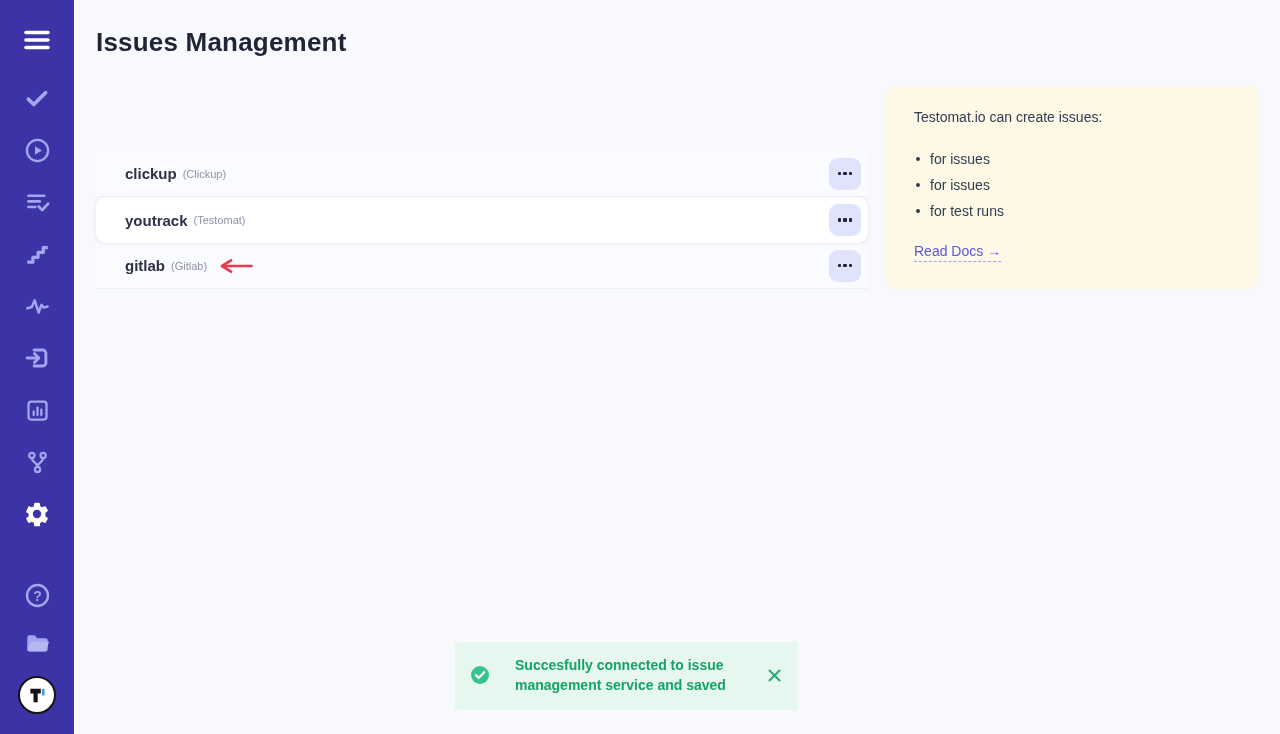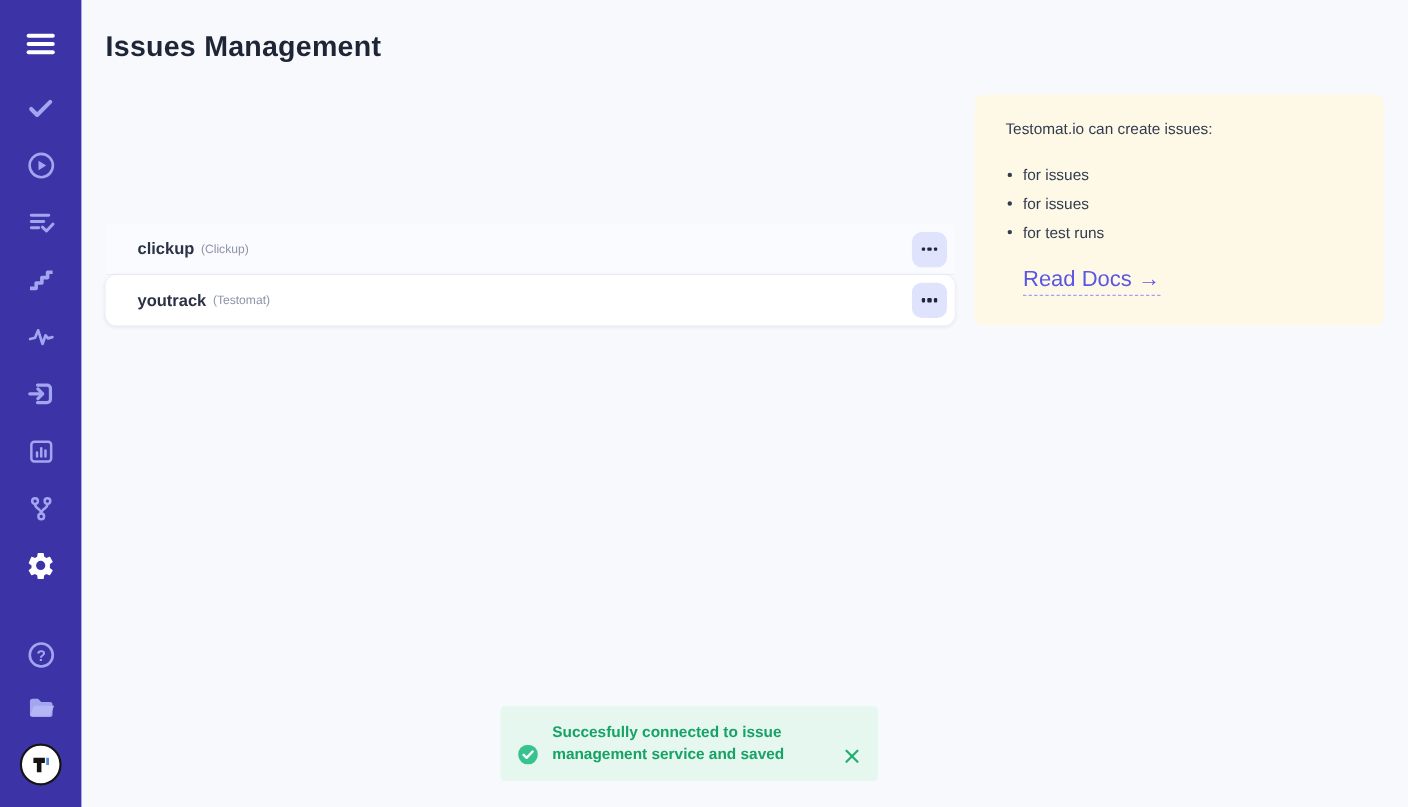--- a/index.html
+++ b/index.html
@@ -68,28 +68,28 @@
     padding:23px 28px 27px; color:#333b4f; font-size:14px;
   }
   .info-panel ul { list-style:none; margin-top:21px; }
   .info-panel li { line-height:26px; padding-left:16px; position:relative; }
   .info-panel li::before {
     content:""; position:absolute; left:2px; top:11px;
     width:4px; height:4px; border-radius:50%; background:#333b4f;
   }
   .read-docs {
     display:inline-block; margin-top:19px; color:#5b55e3; text-decoration:none;
-    border-bottom:1px dashed #a3a0f0; padding-bottom:2px; font-size:20px; cursor:pointer;margin-left:16px;
+    border-bottom:1px dashed #a3a0f0; padding-bottom:2px; font-size:14px; cursor:pointer;
   }
 
   
   .toast {
     position:absolute; left:455px; top:642px; width:343px;
     background:#e5f7ee; border-radius:4px; padding:13px 16px 15px;
-    display:flex; gap:13px; align-items:flex-end;
+    display:flex; gap:26px; align-items:center;
   }
   .toast-msg { flex:1; font-size:14px; font-weight:700; color:#17a266; line-height:20px; padding-right:4px; }
   .toast-close { background:none; border:none; cursor:pointer; padding:1px 0 0; display:flex; }
 
   svg { display:block; }
 </style>
 </head>
 <body>
 
 <aside class="sidebar">
@@ -209,20 +209,37 @@
         <span class="ims-provider">(Clickup)</span>
         <button class="menu-btn">
             <i></i>
             <i></i>
             <i></i>
           </button>
       </div>
       <div class="ims-row card">
         <span class="ims-name">youtrack</span>
         <span class="ims-provider">(Testomat)</span>
+        <button class="menu-btn">
+            <i></i>
+            <i></i>
+            <i></i>
+          </button>
+      </div>
+      <div class="ims-row plain">
+        <span class="ims-name">gitlab</span>
+        <span class="ims-provider">(Gitlab)</span>
+        <span class="row-arrow">
+          <svg width="38" height="16" viewBox="0 0 38 16">
+            <g stroke="#e93b4e" stroke-width="2.7" fill="none" stroke-linecap="round" stroke-linejoin="round">
+              <line x1="35.5" y1="8" x2="7" y2="8"></line>
+              <path d="M15 2.3 L6 8 L15 13.7"></path>
+            </g>
+          </svg>
+        </span>
         <button class="menu-btn">
             <i></i>
             <i></i>
             <i></i>
           </button>
       </div>
     </section>
 
     <aside class="info-panel">
       <p>Testomat.io can create issues:</p>

